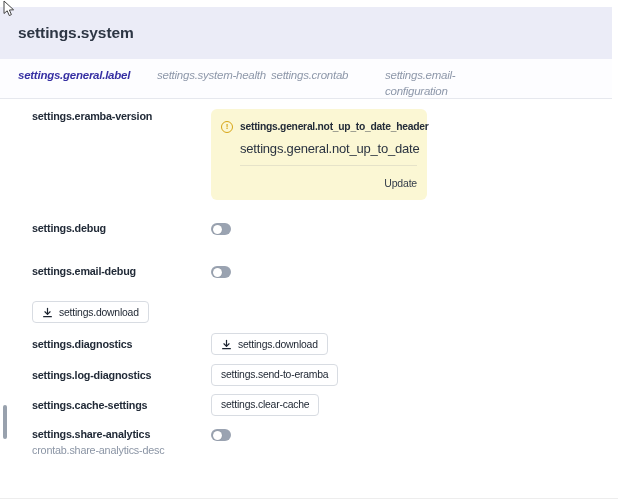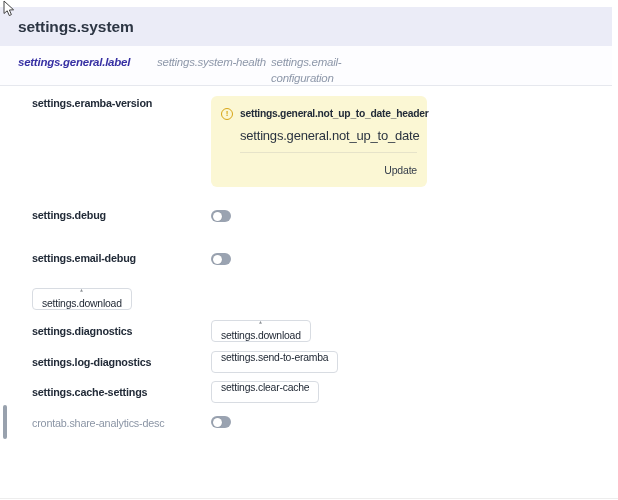--- a/index.html
+++ b/index.html
@@ -8,21 +8,21 @@
     position:relative;
     background:#ffffff;
     font-family:"Liberation Sans", sans-serif;
     overflow:hidden;
     color:#222b38;
   }
   .top-white { height:7px; background:#fff; }
   .cursor { position:absolute; left:2px; top:0; z-index:50; }
 
   .header-band {
-    width:612px; height:39px;
+    width:612px; height:52px;
     background:#ebecf7;
     display:flex; align-items:center;
     padding-left:18px;
   }
   .page-title {
     font-size:15.5px; font-weight:700; color:#2d3644; letter-spacing:-0.1px;
   }
 
   .tabbar {
     width:612px; height:40px;
@@ -82,21 +82,21 @@
     content:""; position:absolute; left:1.5px; top:1.5px;
     width:9px; height:9px; background:#fff; border-radius:50%;
     box-shadow:0 0 1px rgba(0,0,0,.25);
   }
 
   .btn {
     display:inline-flex; align-items:center; gap:6px;
     border:1px solid #d8dce2; background:#fff; border-radius:4px;
     padding:0 9px; height:22px;
     font-family:inherit; font-size:10.4px; letter-spacing:-0.2px; color:#1c2430;
-    cursor:pointer; white-space:nowrap;flex-direction:column;
+    cursor:pointer; white-space:nowrap;
   }
   .btn svg { display:block; }
 
   .share-desc {
     font-weight:400; font-size:10.8px; letter-spacing:-0.2px;
     color:#8b95a5; margin-top:3px; line-height:13px;
   }
 
   .scroll-thumb {
     position:absolute; left:3px; top:405px;
@@ -117,20 +117,21 @@
 
 <div class="top-white"></div>
 
 <div class="header-band">
   <div class="page-title">settings.system</div>
 </div>
 
 <div class="tabbar">
   <div class="tab tab-active">settings.general.label</div>
   <div class="tab">settings.system-health</div>
+  <div class="tab">settings.crontab</div>
   <div class="tab">settings.email-configuration</div>
 </div>
 
 <div class="content">
 
   <div class="row row-version">
     <div class="row-label">settings.eramba-version</div>
     <div class="alert">
       <div class="alert-head">
         <span class="alert-icon">!</span>
@@ -186,20 +187,21 @@
 
   <div class="row row-cache">
     <div class="row-label">settings.cache-settings</div>
     <button class="btn">
       <span>settings.clear-cache</span>
     </button>
   </div>
 
   <div class="row">
     <div class="row-label">
+      <div>settings.share-analytics</div>
       <div class="share-desc">crontab.share-analytics-desc</div>
     </div>
     <div class="toggle" role="switch" aria-checked="false"></div>
   </div>
 
 </div>
 
 <div class="scroll-thumb"></div>
 <div class="bottom-line"></div>
 

